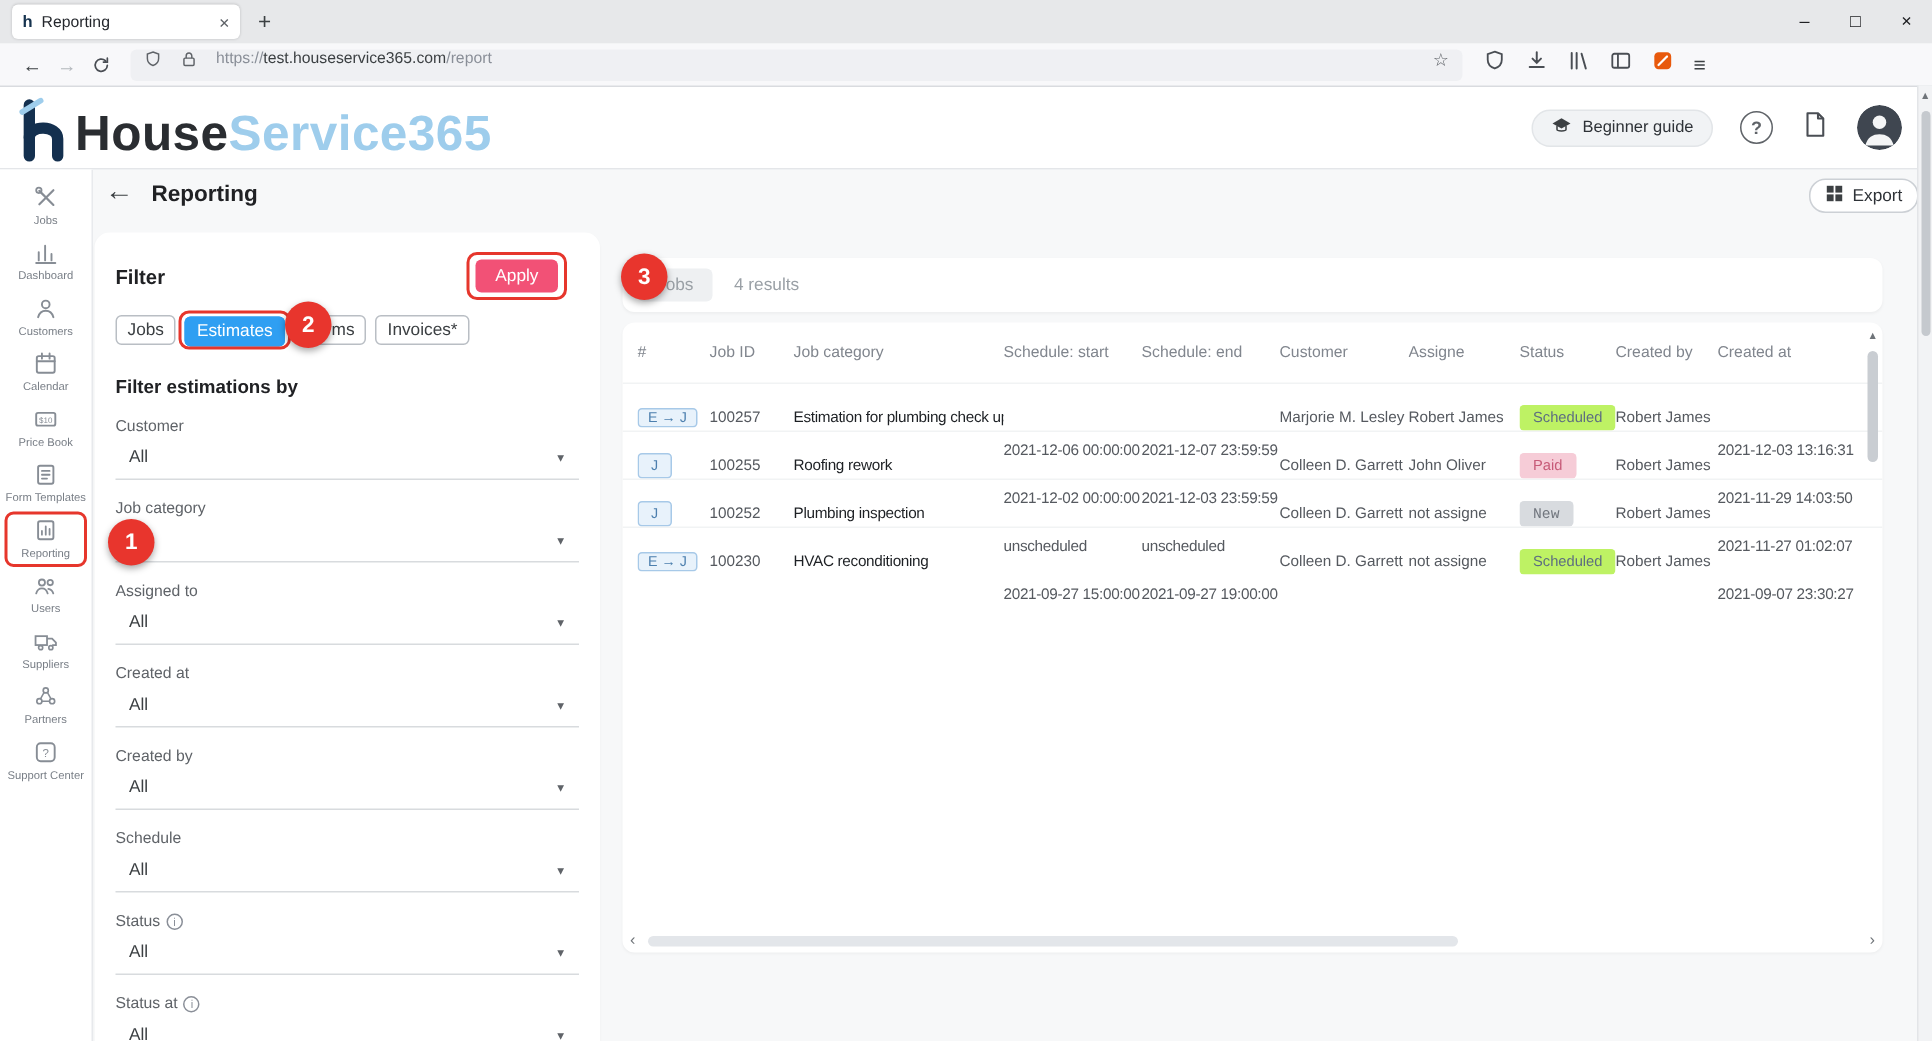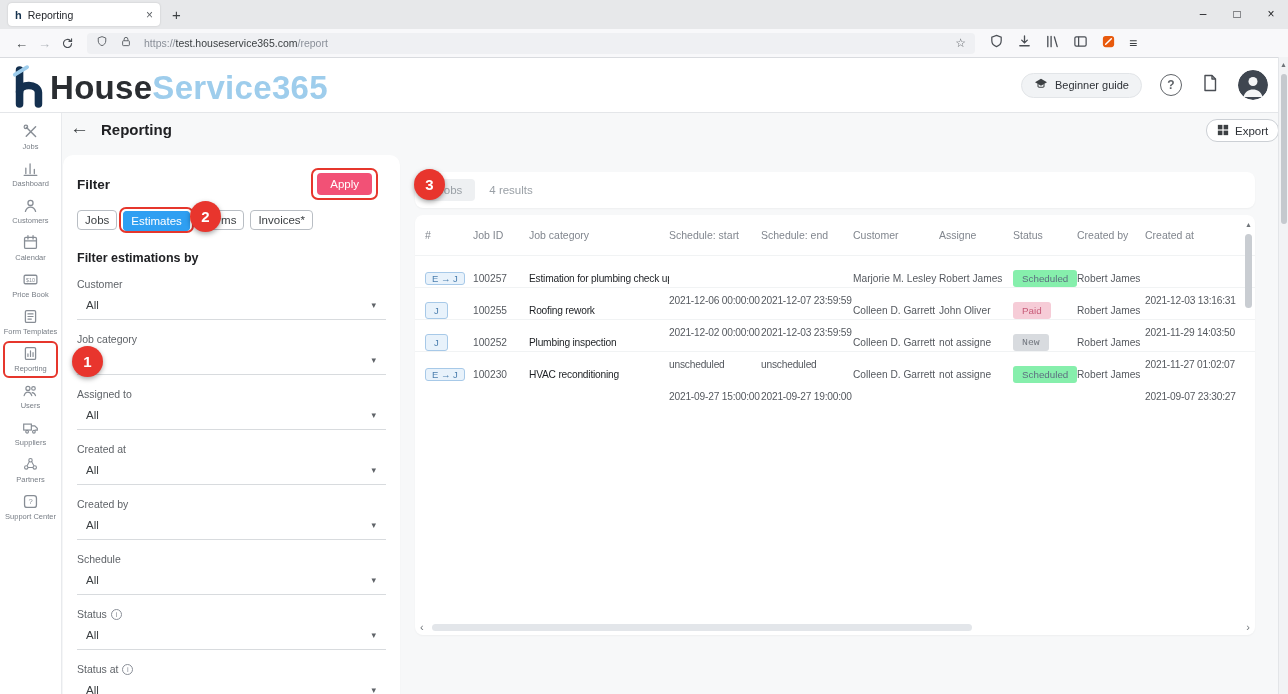--- a/index.html
+++ b/index.html
@@ -14,21 +14,21 @@
   .tab-title { font-size:10.5px; color:#24272c; margin-left:6px; flex:1; white-space:nowrap; overflow:hidden; }
   .tab-close { font-size:12px; color:#5f6368; cursor:default; }
   .newtab { font-size:15px; color:#3c4043; margin-left:12px; }
   .win-controls { margin-left:auto; display:flex; }
   .win-controls span { width:34px; text-align:center; font-size:12px; color:#202124; line-height:29px; }
 
   .urlbar { position:absolute; left:0; top:29px; width:100%; height:29px; background:#f8f8fa; border-bottom:1px solid #d9dbdf; display:flex; align-items:center; }
   .nav-btn { width:23px; text-align:center; font-size:13px; color:#3c4043; }
   .nav-btn.disabled { color:#b4b8bd; }
   .nav-refresh { width:23px; display:flex; justify-content:center; }
-  .url-field { margin-left:8px; width:888px; height:21px; background:#eff0f3; border-radius:4px; display:flex; align-items:center; padding:0 9px; gap:12px; }
+  .url-field { margin-left:8px; width:888px; height:21px; background:#eff0f3; border-radius:4px; display:flex; align-items:flex-start; padding:0 9px; gap:12px; }
   .url-text { font-size:10.5px; white-space:nowrap; }
   .url-proto,.url-path { color:#8a8f98; }
   .url-host { color:#3c4043; }
   .url-star { margin-left:auto; font-size:12px; color:#5f6368; }
   .browser-right { display:flex; align-items:center; gap:13px; margin-left:14px; }
   .menu-glyph { font-size:14px; color:#3c4043; }
 
   
   .app-header { position:absolute; left:0; top:58px; width:100%; height:55px; background:#fff; border-bottom:1px solid #e4e6e9; }
   .logo { position:absolute; left:12px; top:6px; display:flex; align-items:center; }
@@ -81,21 +81,21 @@
   .table-card { position:absolute; left:415px; top:215px; width:840px; height:420px; background:#fff; border-radius:8px; overflow:hidden; box-shadow:0 1px 2px rgba(0,0,0,.04); }
   .tr { display:grid; grid-template-columns:48px 56px 140px 92px 92px 86px 74px 64px 68px 100px; align-items:center; padding-left:10px; }
   .tr > span { white-space:nowrap; overflow:hidden; }
   .tr.head { height:40px; font-size:10.5px; color:#81868e; }
   .tr.row { height:32px; font-size:10.2px; color:#55595f; border-top:1px solid #f1f3f4; }
   .cell-category { color:#1d2024; letter-spacing:-.2px; }
   .cell-date { letter-spacing:-.2px;margin-top:44px; }
   .type-badge { display:inline-block; background:#e8f2fb; border:1px solid #a7c9e8; color:#4c7fae; border-radius:3px; font-size:9.5px; padding:0 6px; }
   .type-badge.j { padding:2px 8px; }
   .status-badge { display:inline-block; border-radius:3px; font-size:9.8px; padding:3px 9px; }
-  .status-scheduled { background:#86efac; color:#5d6e80; }
+  .status-scheduled { background:#bef264; color:#5d6e80; }
   .status-paid { background:#f6ccd7; color:#c75b78; }
   .status-new { background:#d8dbdf; color:#71767e;font-family:Liberation Mono, monospace; }
 
   .v-scroll-up { position:absolute; right:3px; top:6px; font-size:7px; color:#6f7479; }
   .v-thumb { position:absolute; right:3px; top:19px; width:7px; height:74px; background:#c9cdd2; border-radius:4px; }
   .h-left { position:absolute; left:5px; bottom:2px; font-size:11px; color:#6f7479; line-height:11px; }
   .h-right { position:absolute; right:5px; bottom:2px; font-size:11px; color:#6f7479; line-height:11px; }
   .h-thumb { position:absolute; left:17px; bottom:4px; height:7px; width:540px; background:#e3e6ea; border-radius:4px; }
 
   

